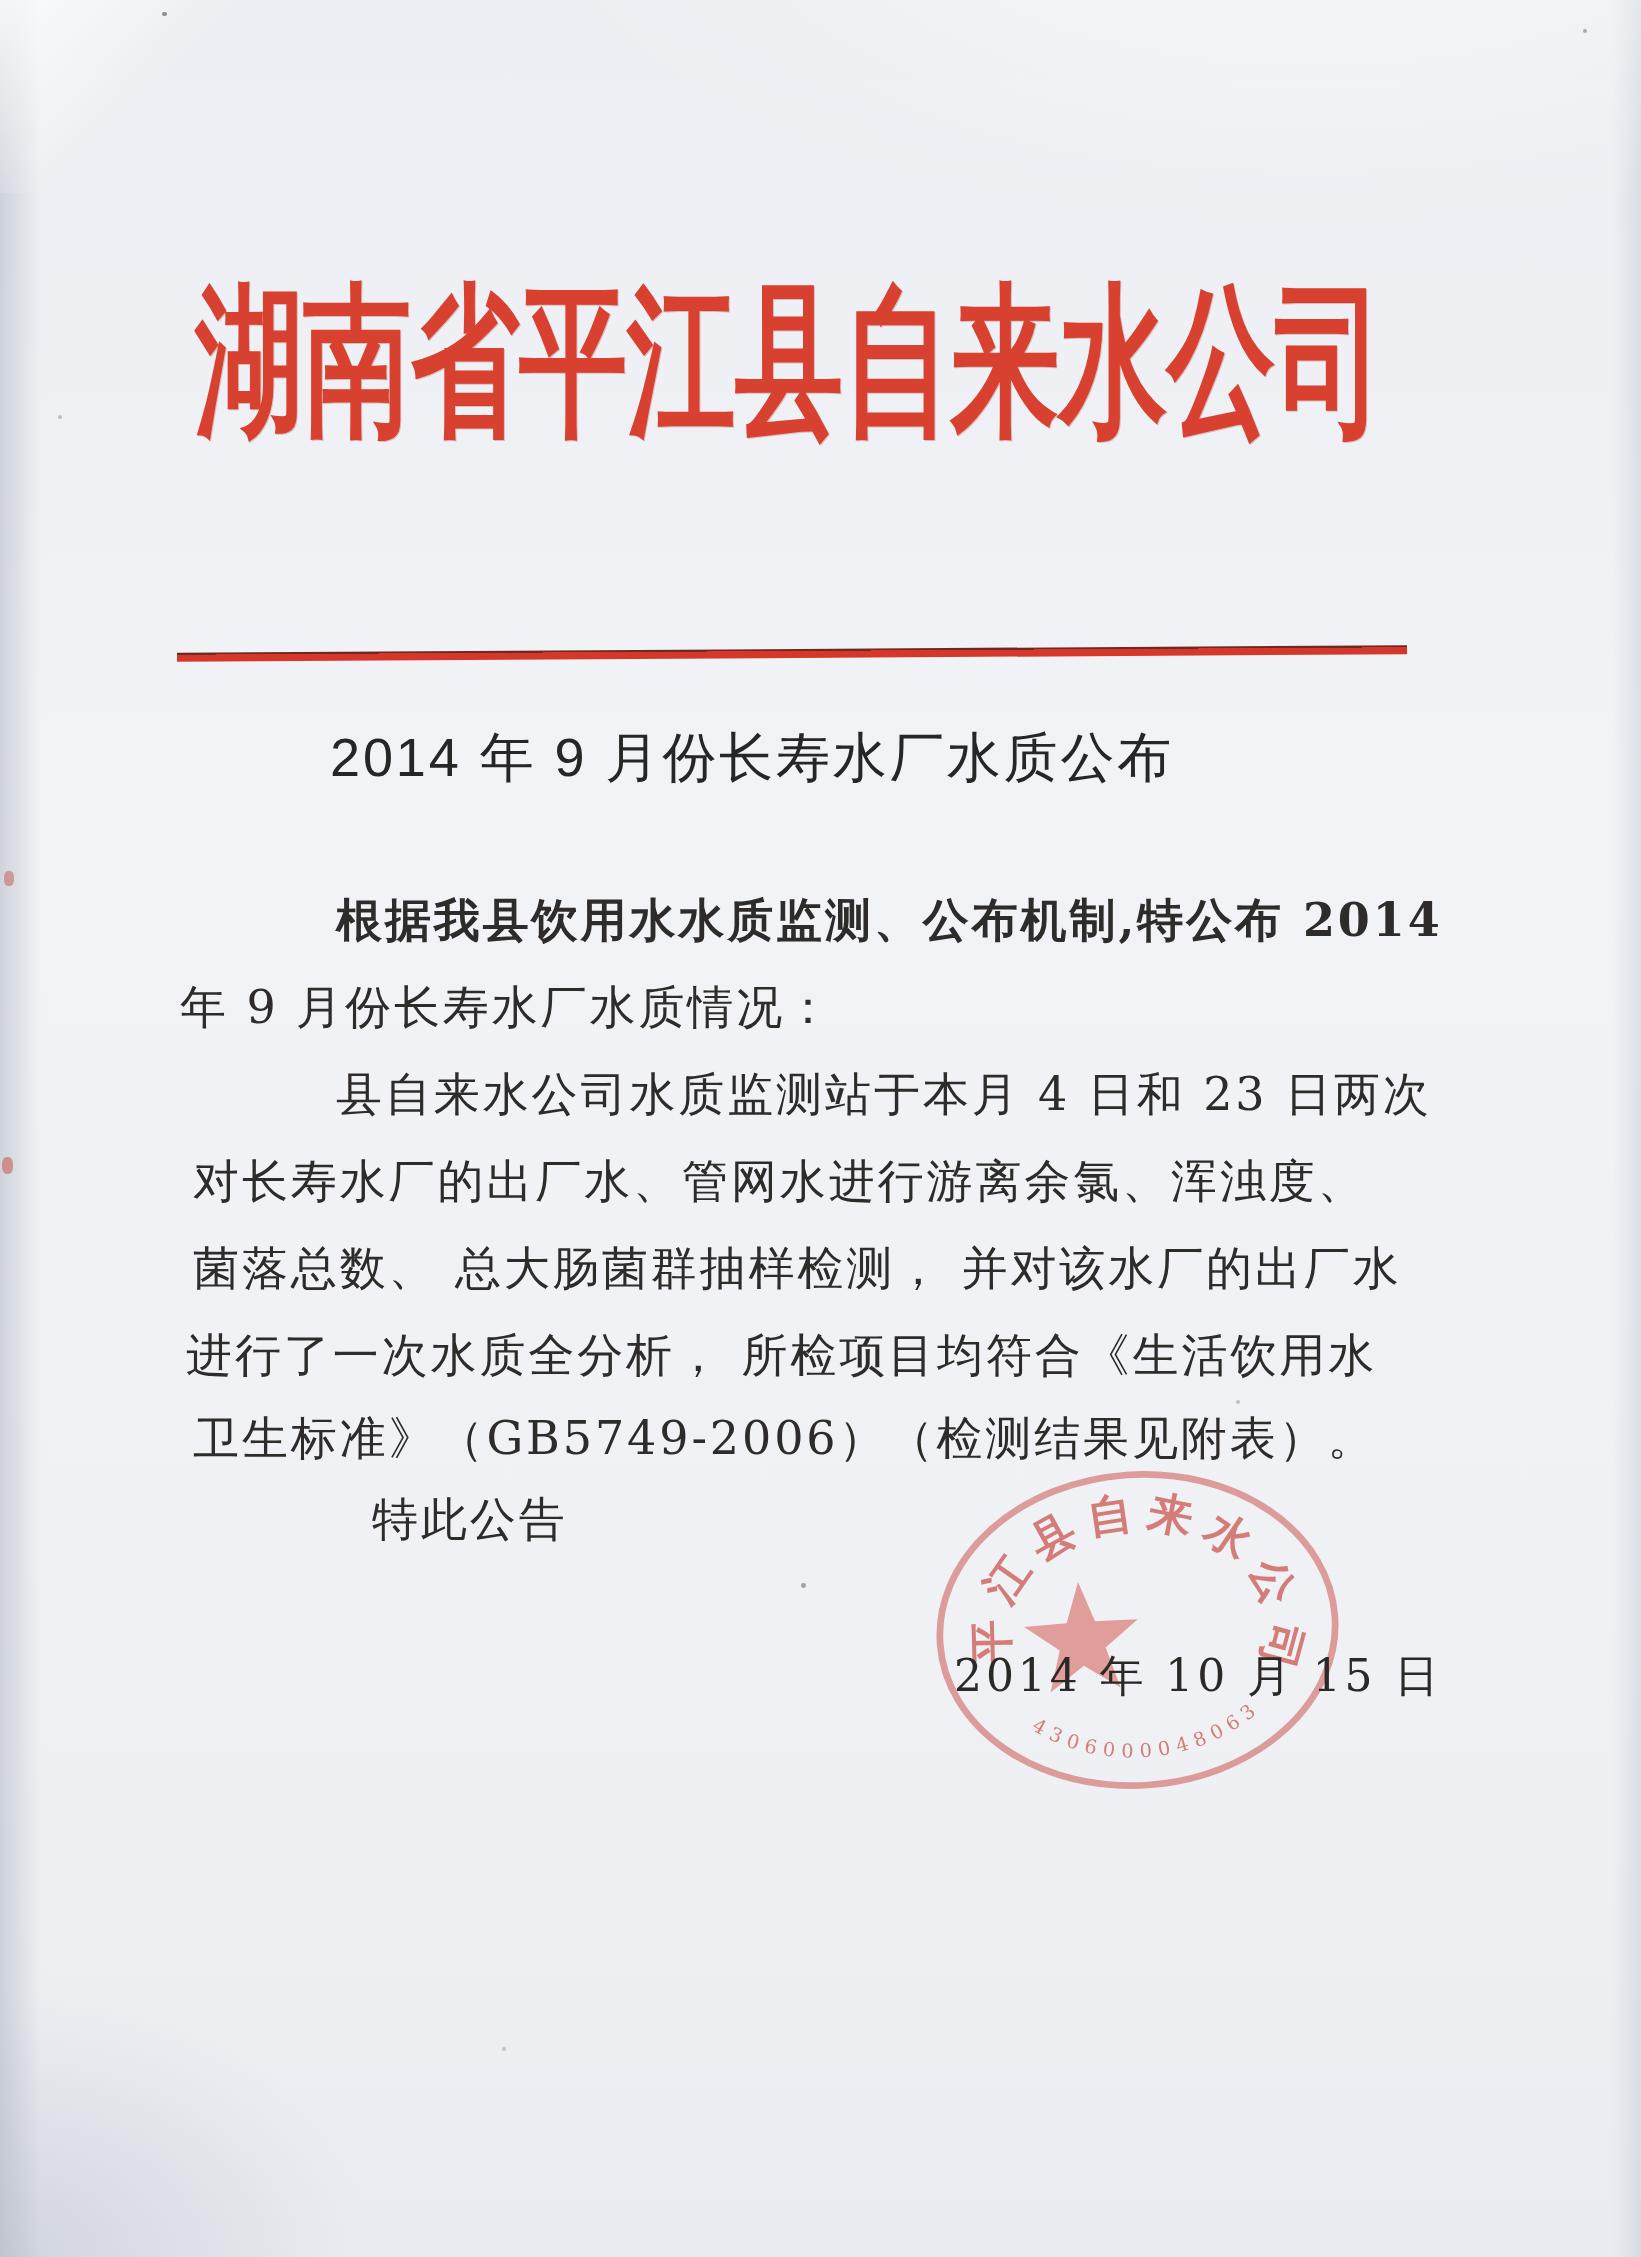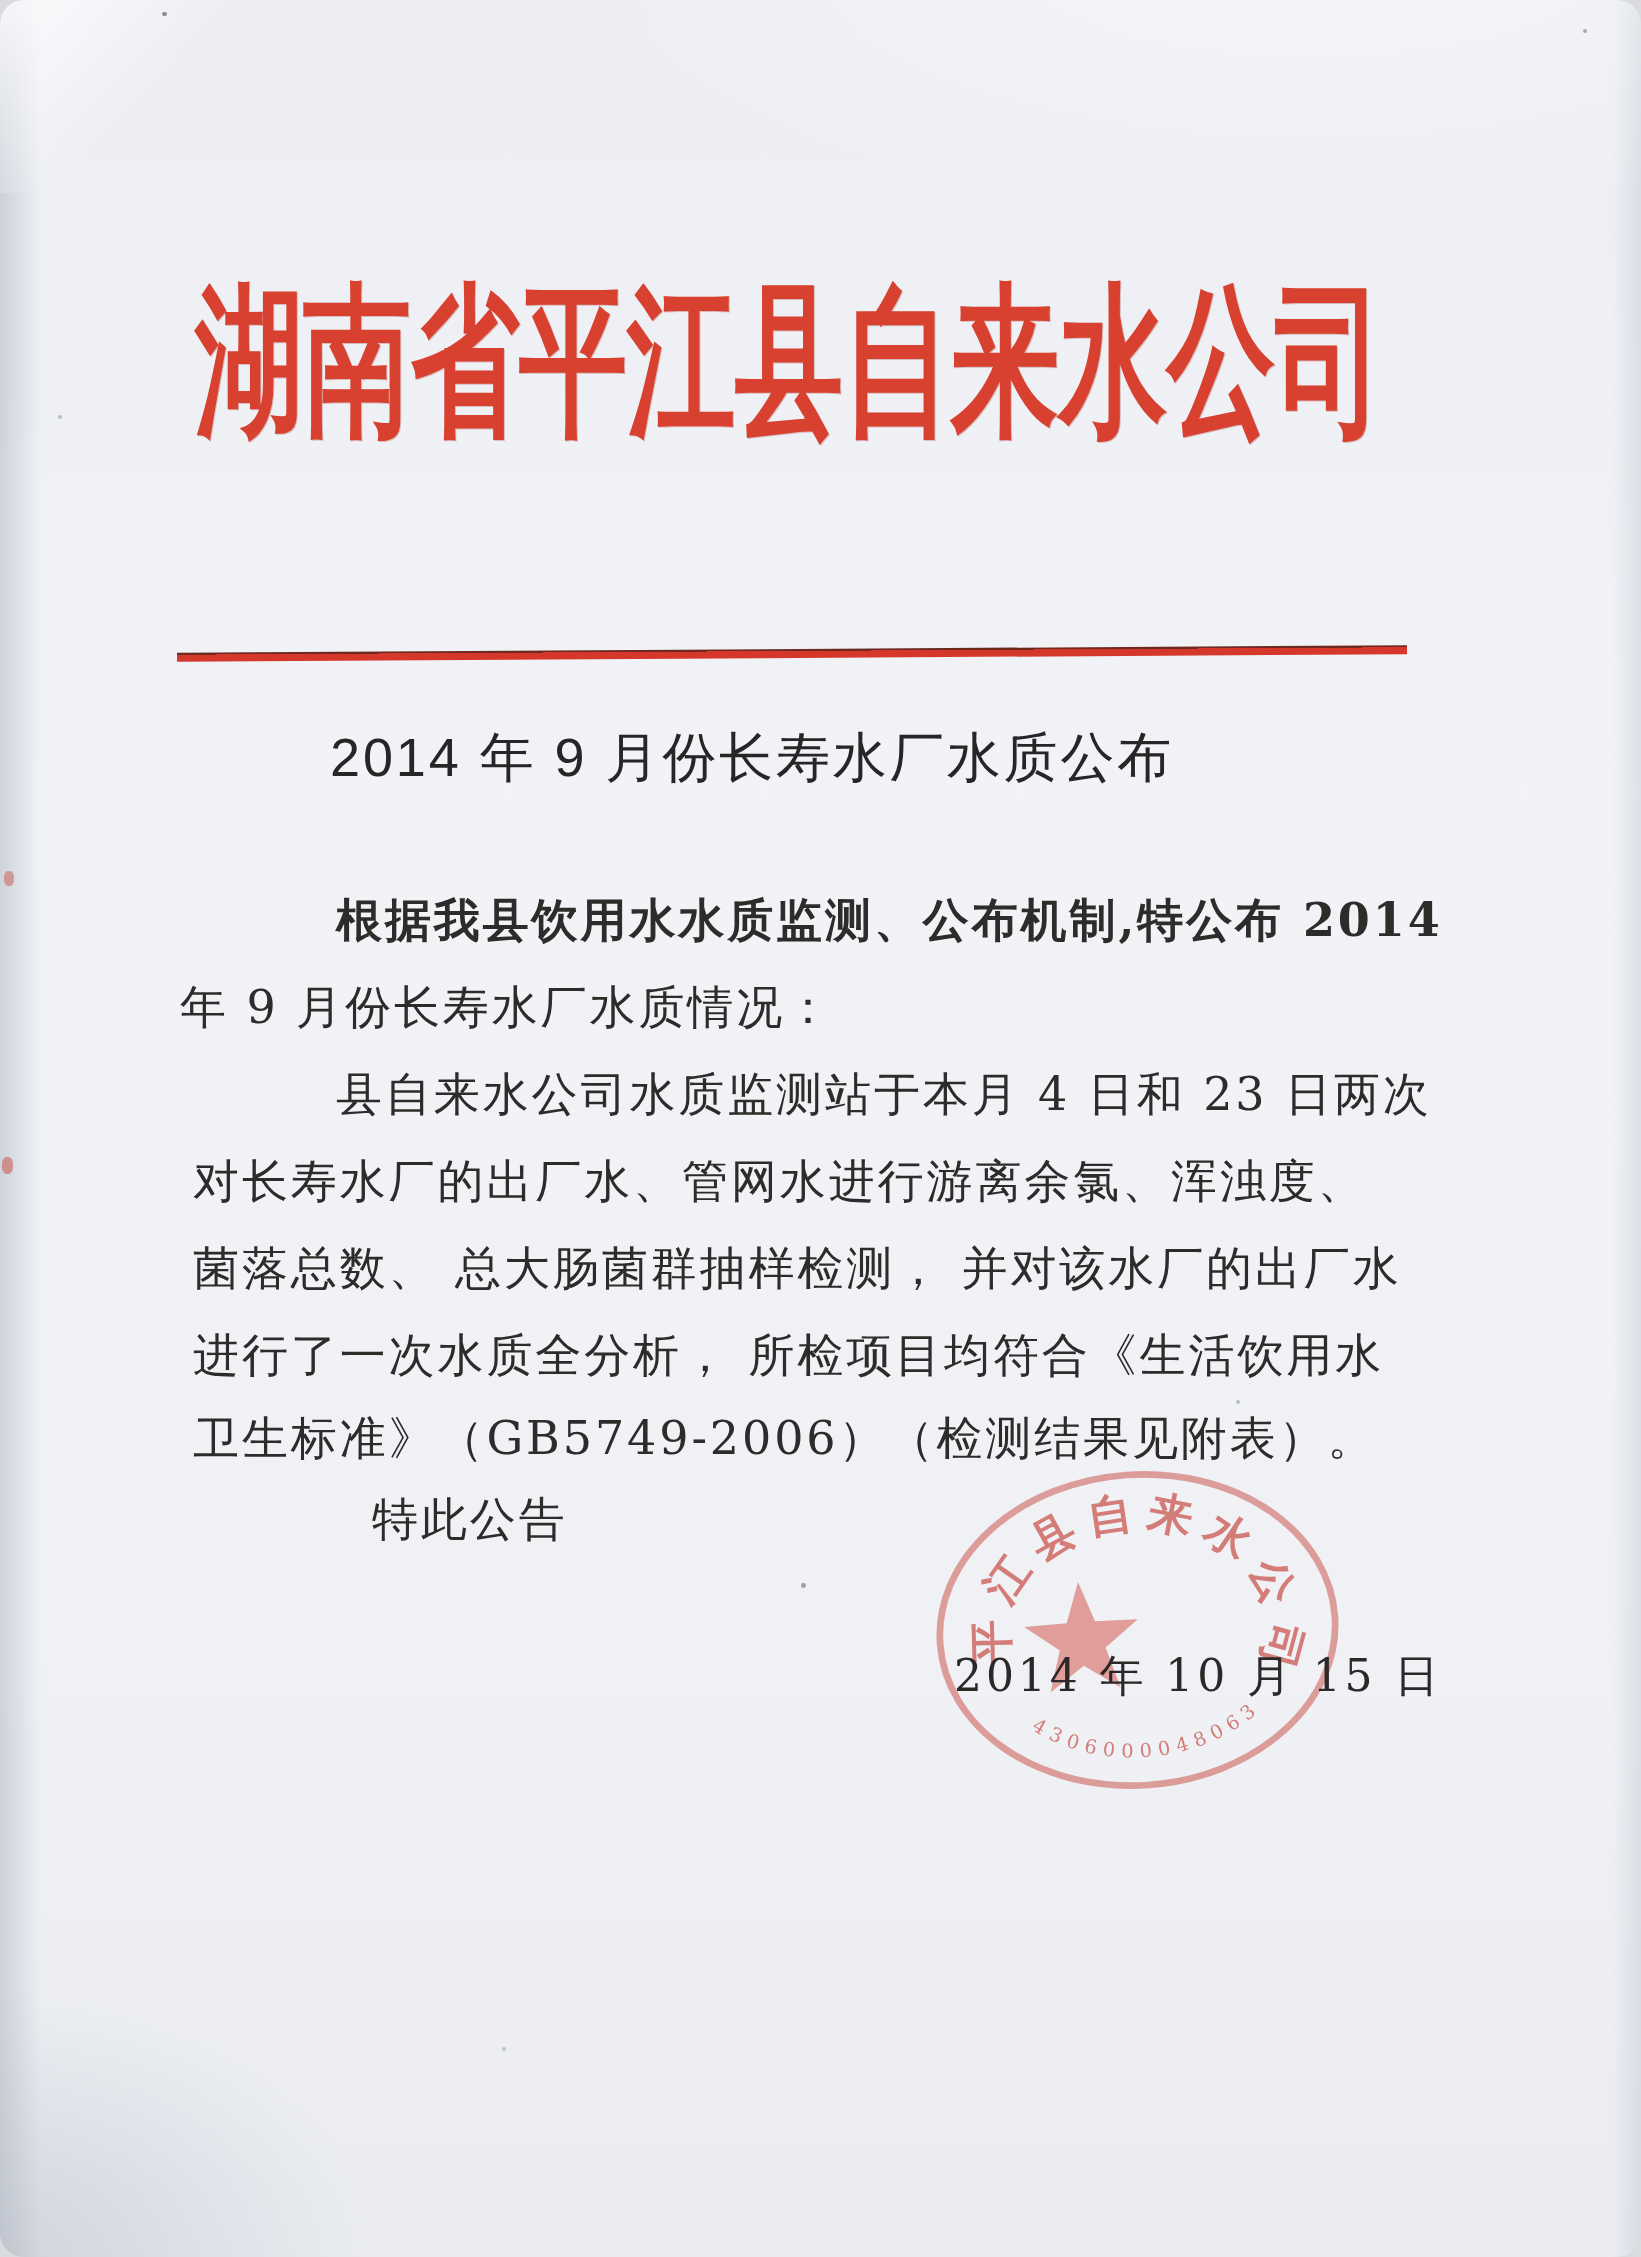--- a/index.html
+++ b/index.html
@@ -9,21 +9,20 @@
     height: 2257px;
     overflow: hidden;
     background:
       radial-gradient(1352px 579px at 80% -5%, rgba(255,255,255,.55), rgba(255,255,255,0) 60%),
       linear-gradient(90deg, rgba(173,180,192,.50) 0px, rgba(173,180,192,0) 41px),
       linear-gradient(270deg, rgba(173,180,192,.30) 0px, rgba(173,180,192,0) 29px),
       radial-gradient(676px 483px at 0% 100%, rgba(160,168,180,.35), rgba(160,168,180,0) 55%),
       linear-gradient(180deg, #eceef3 0%, #f1f3f7 35%, #eff1f5 75%, #eaecf1 100%);
     font-family: "DejaVu Serif", "Liberation Serif", serif;
     color: #2e2c2a;
-    border-radius: 24px;
   }
   
   .page::before {
     content: "";
     position: absolute;
     left: 0; top: 0; width: 251px; height: 193px;
     background: linear-gradient(135deg, rgba(255,255,255,.8) 0%, rgba(255,255,255,0) 55%);
     pointer-events: none;
   }
 
@@ -119,21 +118,21 @@
 
   <div class="red-rule"></div>
 
   <div class="doc-title">2014 年 9 月份长寿水厂水质公布</div>
 
   <div class="body-line" style="left:336px; top:890px;font-weight:bold;">根据我县饮用水水质监测、公布机制,特公布 2014</div>
   <div class="body-line" style="left:180px; top:977px;">年 9 月份长寿水厂水质情况：</div>
   <div class="body-line" style="left:336px; top:1064px;">县自来水公司水质监测站于本月 4 日和 23 日两次</div>
   <div class="body-line" style="left:193px; top:1151px;">对长寿水厂的出厂水、管网水进行游离余氯、浑浊度、</div>
   <div class="body-line" style="left:193px; top:1238px;">菌落总数、 总大肠菌群抽样检测， 并对该水厂的出厂水</div>
-  <div class="body-line" style="left:193px; top:1325px;">进行了一次水质全分析， 所检项目均符合《生活饮用水</div>
+  <div class="body-line" style="left:186px; top:1325px;">进行了一次水质全分析， 所检项目均符合《生活饮用水</div>
   <div class="body-line" style="left:193px; top:1408px;">卫生标准》（GB5749-2006）（检测结果见附表）。</div>
   <div class="body-line" style="left:372px; top:1489px;">特此公告</div>
 
   <svg class="seal" viewBox="0 0 436 344" xmlns="http://www.w3.org/2000/svg">
     <defs>
       <path id="sealTopArc" d="M 90.2 208.3 A 136 106 0 1 1 345.8 208.3" fill="none"></path>
       <path id="sealBottomArc" d="M 57.4 210.6 A 168 132 0 0 0 378.7 210.6" fill="none"></path>
     </defs>
     <ellipse cx="218" cy="172" rx="205" ry="161" fill="none" stroke="rgba(203,80,72,.60)" stroke-width="7"></ellipse>
     <polygon points="160,118 174.7,159.8 219,160.8 183.8,187.7 196.4,230.2 160,205 123.6,230.2 136.2,187.7 101,160.8 145.3,159.8" fill="rgba(213,104,96,.70)"></polygon>

